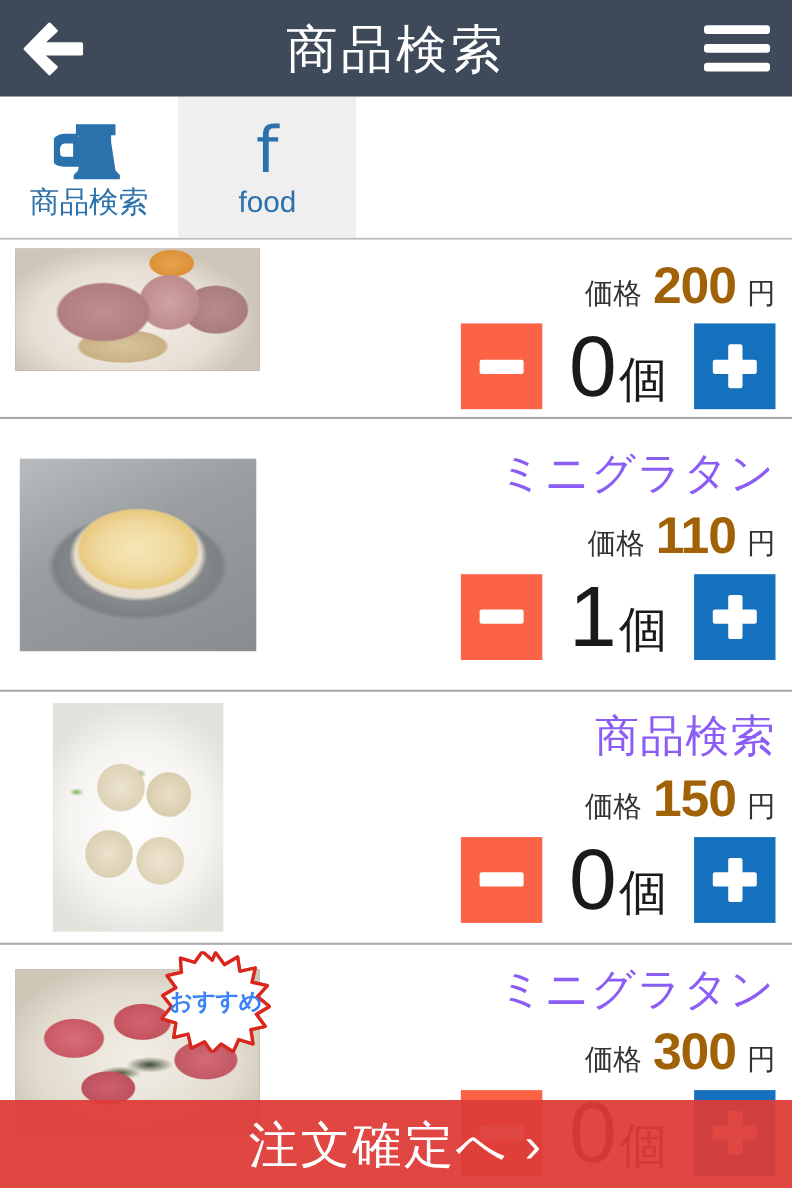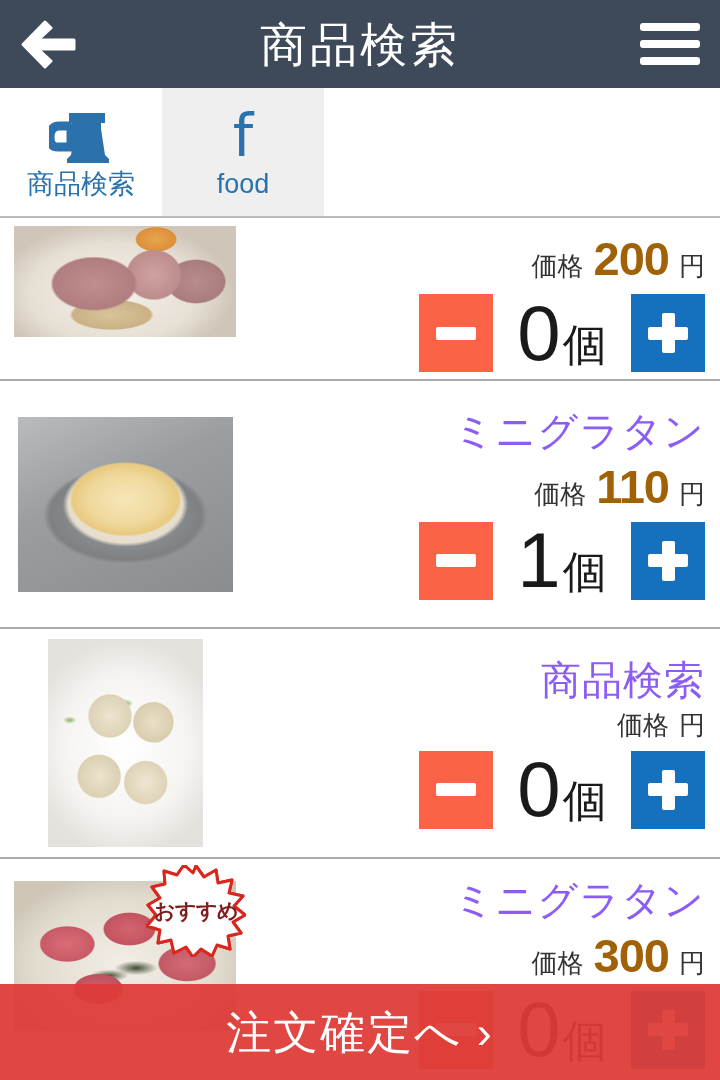--- a/index.html
+++ b/index.html
@@ -229,35 +229,35 @@
     z-index: 4;
   }
   .reco-badge .star {
     position: absolute;
     inset: 0;
     filter: drop-shadow(0 0 0 #d32b22);
   }
   .reco-text {
     position: relative;
     z-index: 2;
-    color: #7f1d1d;
+    color: #3b82f6;
     font-size: 21px;
     font-weight: bold;
     line-height: 1.02;
     text-align: right;
     letter-spacing: -0.5px;
   }
 
   
   .bottom-bar {
     position: absolute;
     left: 0;
     bottom: 0;
     width: 720px;
-    height: 96px;
+    height: 80px;
     background: rgba(222, 59, 55, 0.94);
     display: flex;
     align-items: center;
     justify-content: center;
     cursor: pointer;
     z-index: 20;
   }
   .bottom-bar-label {
     color: #ffffff;
     font-size: 45px;
@@ -387,20 +387,21 @@
                       radial-gradient(ellipse 11px 6px at 50% 31%, #7fae52 0%, rgba(127,174,82,0) 72%),
                       radial-gradient(ellipse 10px 6px at 70% 48%, #72a24a 0%, rgba(114,162,74,0) 72%),
                       radial-gradient(ellipse 9px 5px at 14% 39%, #86b257 0%, rgba(134,178,87,0) 74%),
                       radial-gradient(ellipse 96px 108px at 50% 52%, #ffffff 0%, #f5f4f1 66%, #e4e2dd 100%);">
         </div>
       </div>
       <div class="item-body">
         <div class="item-name">商品検索</div>
         <div class="price-row">
           <span class="price-label">価格</span>
+          <span class="price-value">150</span>
           <span class="price-unit">円</span>
         </div>
         <div class="qty-row">
           <div class="qty-btn minus">
             <span class="glyph-minus"></span>
           </div>
           <div class="qty-display">
             <span class="qty-num">0</span>
             <span class="qty-unit">個</span>
           </div>

